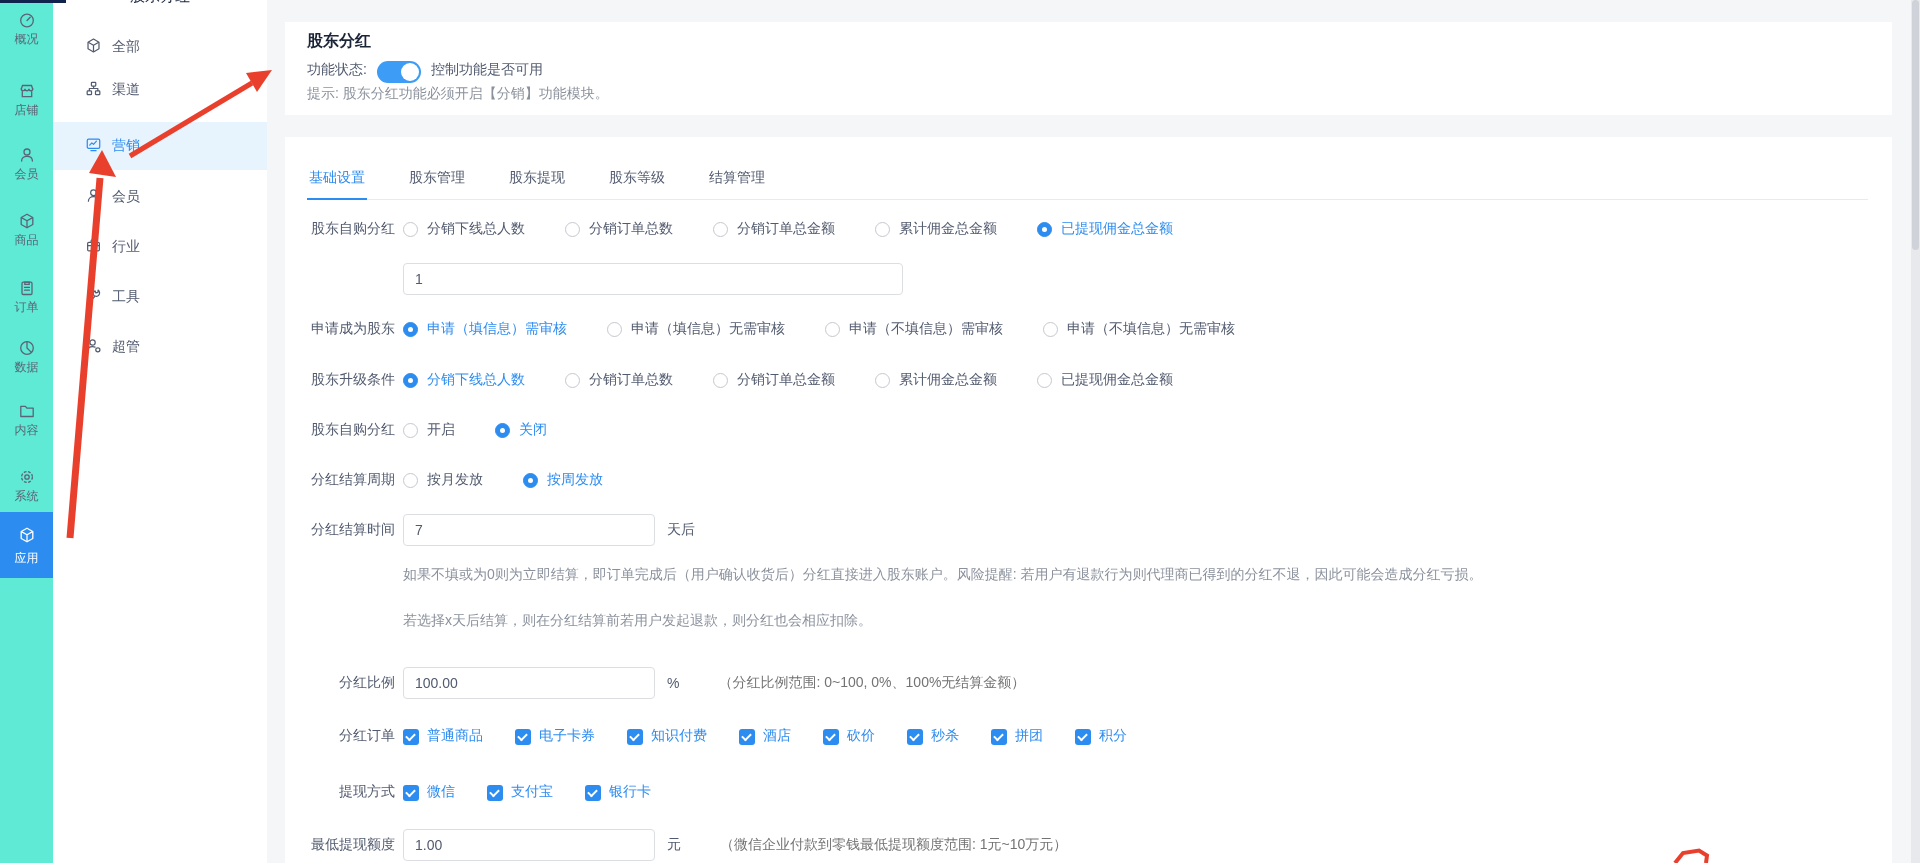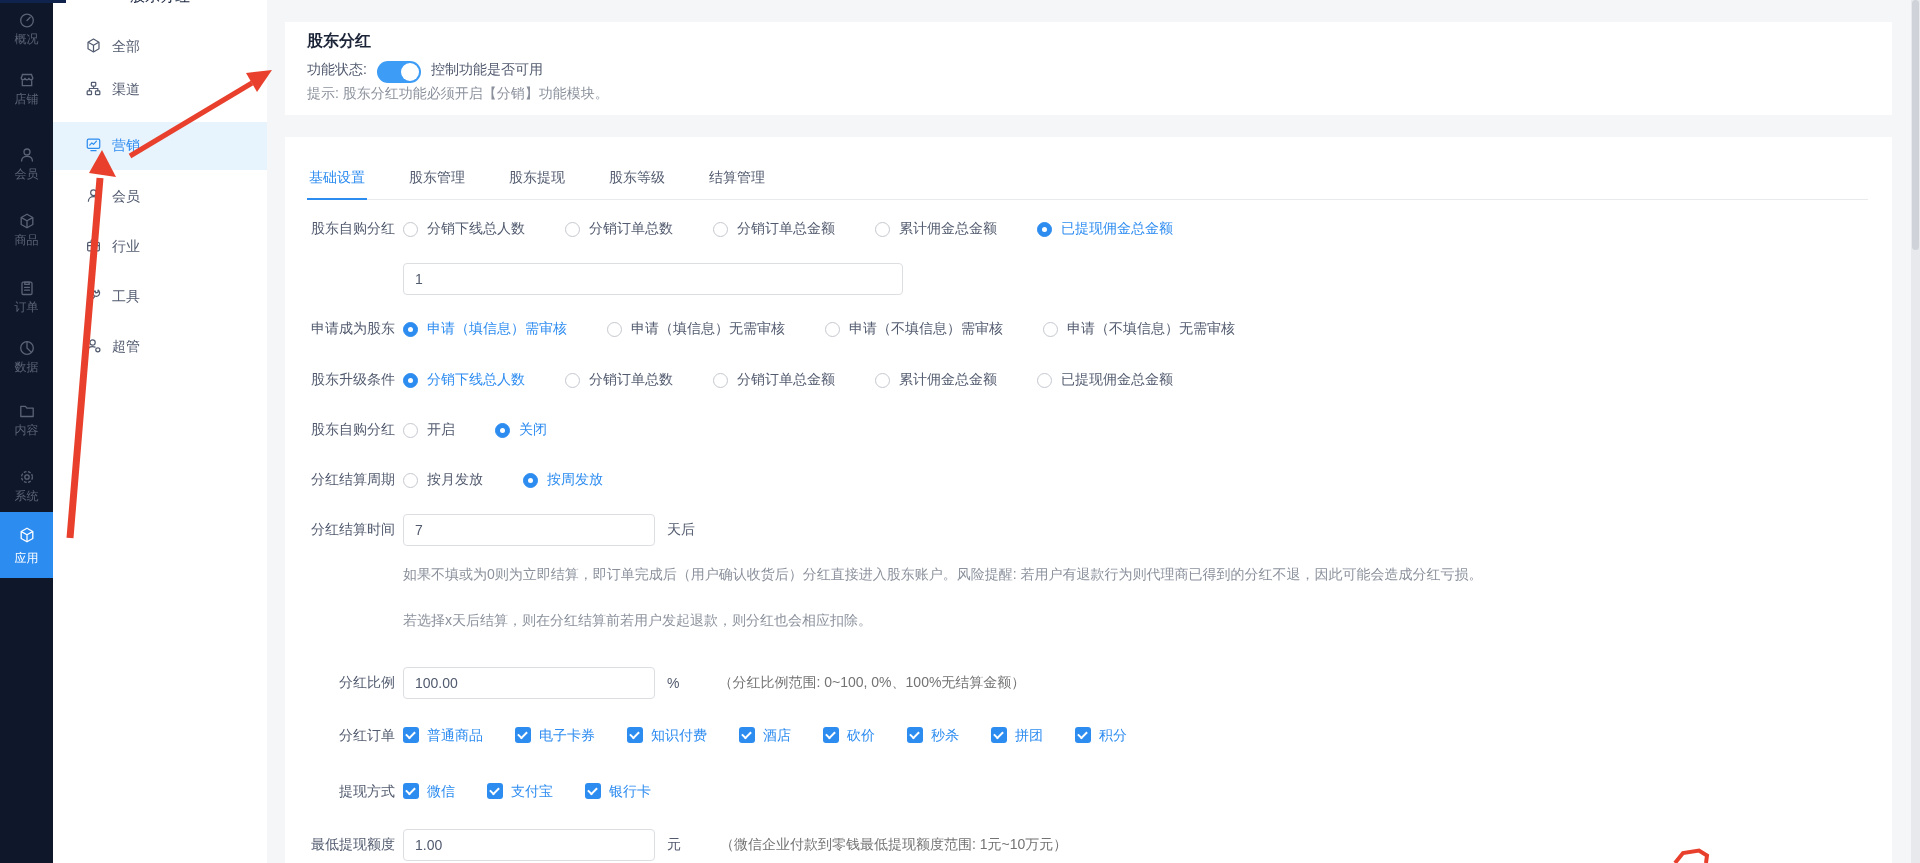--- a/index.html
+++ b/index.html
@@ -1,20 +1,20 @@
 <!DOCTYPE html>
 <html><head>
 <meta charset="utf-8">
 <style>
   html,body{margin:0;padding:0}
   body{width:1920px;height:863px;position:relative;overflow:hidden;background:#f5f6f7;
        font-family:"Liberation Sans","DejaVu Sans",sans-serif;color:#515a6e;font-size:14px}
   .abs{position:absolute}
   
-  #rail{left:0;top:0;width:53px;height:863px;background:#0f172a}
+  #rail{left:0;top:0;width:53px;height:863px;background:#5eead4}
   #topstrip{left:0;top:0;width:66px;height:3px;background:#10234c;z-index:30}
   .ritem{position:absolute;left:0;width:53px;display:flex;flex-direction:column;align-items:center;gap:3px;color:#5b6477}
   .ritem svg{display:block}
   .rlbl{font-size:12px;line-height:14px;white-space:nowrap}
   #rail-active{position:absolute;left:0;top:512px;width:53px;height:66px;background:#2d8cf0;color:#fff;
                display:flex;flex-direction:column;align-items:center;justify-content:center;gap:4px}
   
   #sb2{left:53px;top:0;width:214px;height:863px;background:#fff}
   #cutwrap{left:53px;top:0;width:214px;height:7px;overflow:hidden;text-align:center;z-index:5}
   #cutwrap span{position:relative;top:-13px;font-size:15px;color:#17233d}
@@ -35,21 +35,21 @@
   #tabbar{position:absolute;left:22px;right:24px;top:20px;height:42px;display:flex;align-items:center;gap:40px;
           border-bottom:1px solid #e8eaec}
   .tab{position:relative;height:42px;display:flex;align-items:center;padding:0 2px;color:#515a6e;cursor:pointer;white-space:nowrap}
   .tab.active{color:#2d8cf0}
   .tab.active::after{content:"";position:absolute;left:0;right:0;bottom:-1px;height:2px;background:#2d8cf0}
   
   .frow{position:absolute;left:22px;right:22px;height:32px;display:flex;align-items:center}
   .flabel{width:88px;text-align:right;flex:none;color:#515a6e;white-space:nowrap}
   .fbody{margin-left:8px;display:flex;align-items:center}
   .opt{display:flex;align-items:center;margin-right:40px;cursor:pointer}
-  .optc{display:flex;align-items:flex-start;margin-right:32px;cursor:pointer}
+  .optc{display:flex;align-items:flex-end;margin-right:32px;cursor:pointer}
   .olbl{white-space:nowrap}
   .radio{width:15px;height:15px;border:1px solid #c5c8ce;border-radius:50%;background:#fff;margin-right:9px;
          box-sizing:border-box;position:relative;flex:none}
   .opt.on .radio{background:#2d8cf0;border-color:#2d8cf0}
   .opt.on .radio::after{content:"";position:absolute;left:4px;top:4px;width:5px;height:5px;border-radius:50%;background:#fff}
   .opt.on .olbl{color:#2d8cf0}
   .cbox{width:16px;height:16px;border-radius:3px;background:#2d8cf0;margin-right:8px;position:relative;flex:none}
   .cbox::after{content:"";position:absolute;left:3px;top:3.5px;width:7px;height:4px;border-left:2px solid #fff;
                border-bottom:2px solid #fff;transform:rotate(-45deg)}
   .optc .olbl{color:#2d8cf0}
@@ -72,21 +72,21 @@
 <div id="rail" class="abs">
   <div class="ritem" style="top:11px">
     <span>
         <svg width="18" height="18" viewBox="0 0 18 18" fill="none" stroke="currentColor" stroke-width="1.3" stroke-linecap="round">
           <circle cx="9" cy="9.5" r="6.3"></circle>
           <path d="M9 9.5l3.2-3.2"></path>
         </svg>
       </span>
     <span class="rlbl">概况</span>
   </div>
-  <div class="ritem" style="top:71px">
+  <div class="ritem" style="top:82px">
     <span>
         <svg width="18" height="18" viewBox="0 0 18 18" fill="none" stroke="currentColor" stroke-width="1.3" stroke-linecap="round">
           <path d="M3.4 6.8l1.1-3.3h9l1.1 3.3"></path>
           <path d="M3.2 6.8a1.9 1.9 0 0 0 3.8 0a1.9 1.9 0 0 0 3.9 0a1.9 1.9 0 0 0 3.9 0"></path>
           <path d="M4.3 9.6v5h9.4v-5"></path>
         </svg>
       </span>
     <span class="rlbl">店铺</span>
   </div>
   <div class="ritem" style="top:146px">

